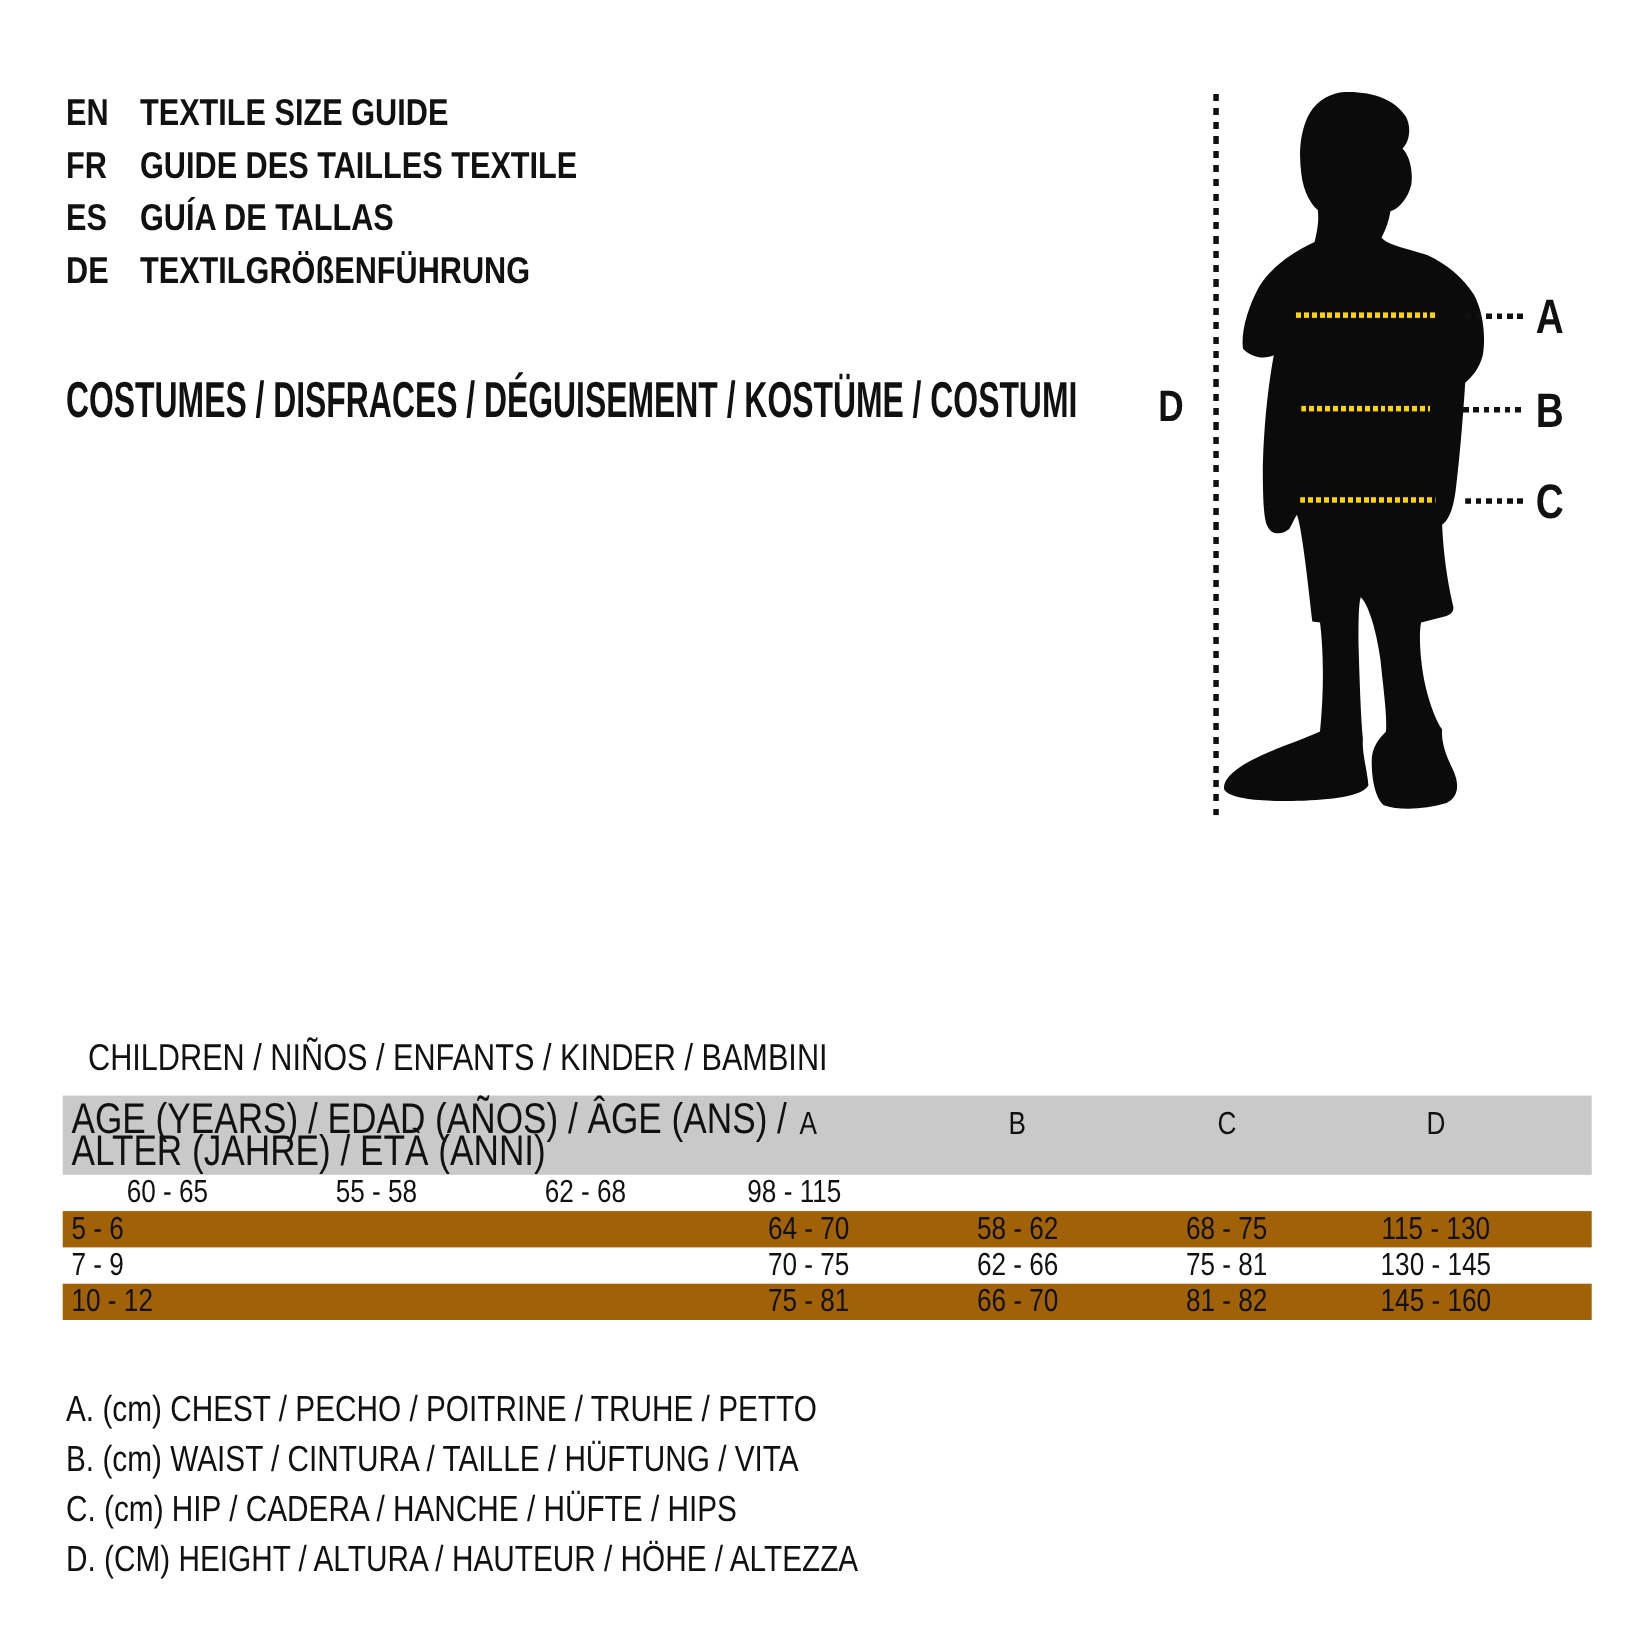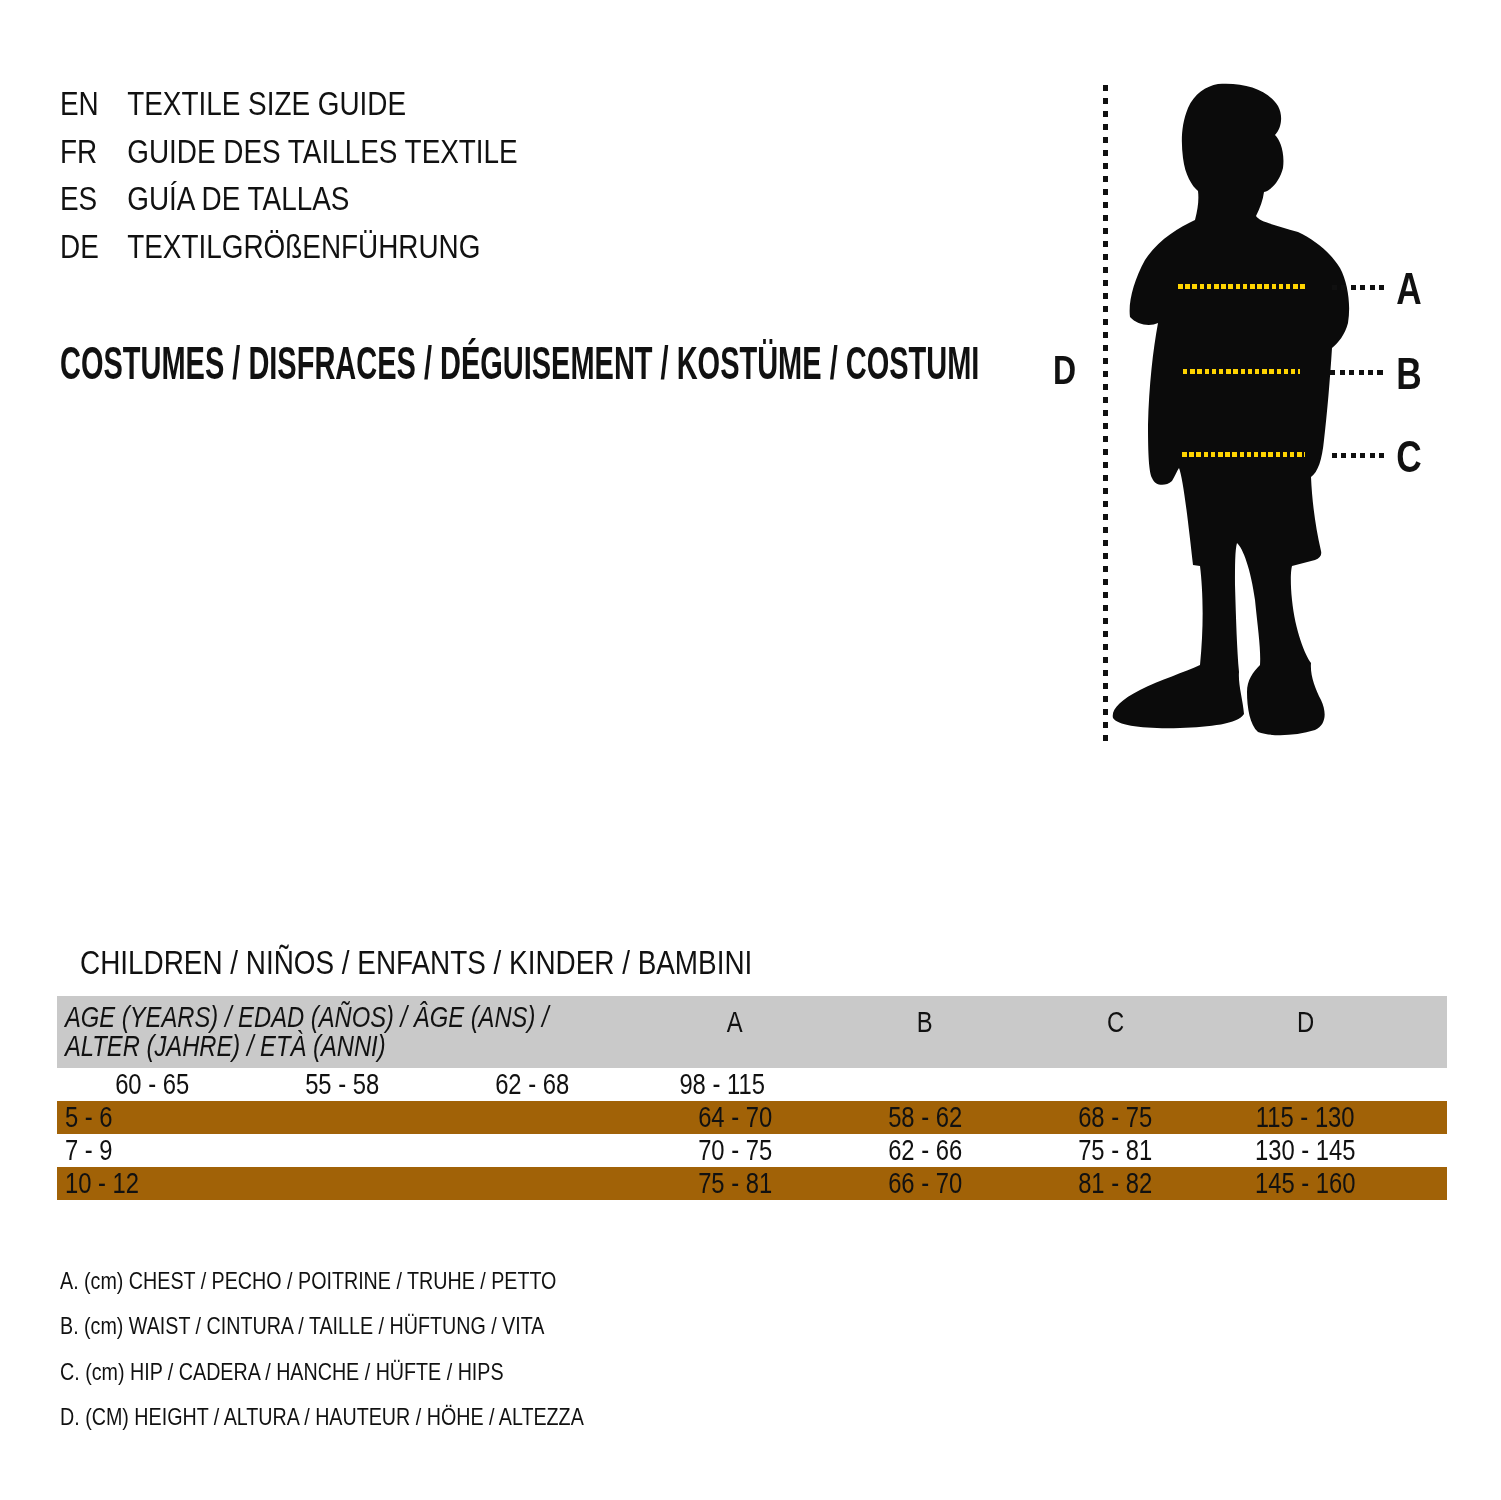--- a/index.html
+++ b/index.html
@@ -4,21 +4,21 @@
 <style>
   html,body{margin:0;padding:0;background:#ffffff;}
   #canvas{
     position:relative;width:1501px;height:1500px;background:#ffffff;
     font-family:"Liberation Sans","DejaVu Sans",sans-serif;color:#111111;overflow:hidden;
   }
   .cx{display:inline-block;transform:scaleX(0.82);transform-origin:0 50%;white-space:nowrap;}
   .cxc{display:inline-block;transform:scaleX(0.82);transform-origin:50% 50%;white-space:nowrap;}
   
   .lang-list{position:absolute;left:60px;top:80px;}
-  .lang-row{height:47.5px;line-height:47.5px;font-size:34px;}
+  .lang-row{height:47.5px;line-height:47.5px;font-size:34px;font-weight:bold;}
   .lang-code{display:inline-block;width:82px;}
   
   .costumes{position:absolute;left:60px;top:336px;font-size:46px;font-weight:bold;}
   .costumes .cx{transform:scaleX(0.63);}
   
   .figure-area{position:absolute;left:1020px;top:60px;width:460px;height:700px;}
   .vdash{position:absolute;left:83px;top:25px;width:5px;height:656px;
     background:repeating-linear-gradient(180deg,#101010 0 6.5px,transparent 6.5px 13px);}
   .d-label{position:absolute;left:30px;top:288px;font-size:40px;font-weight:bold;}
   .silhouette{position:absolute;left:90px;top:20px;}
@@ -34,29 +34,29 @@
   .bdash.c{left:312px;top:393px;width:55px;}
   .m-label{position:absolute;left:373px;font-size:44px;font-weight:bold;}
   .m-label .cxc{transform:scaleX(0.8);}
   .m-label.a{top:204px;} .m-label.b{top:289px;} .m-label.c{top:372px;}
   .d-label .cxc{transform:scaleX(0.8);}
   
   .section-title{position:absolute;left:60px;top:943px;font-size:34px;margin-left:20px;}
   
   .size-table{position:absolute;left:57px;top:996px;width:1390px;}
   .thead{background:#c9c9c9;display:flex;align-items:flex-start;}
-  .thead .label-cell{width:575px;padding:7px 0 7px 8px;font-size:29px;line-height:29px;font-style:italic;}
+  .thead .label-cell{width:575px;padding:7px 0 7px 8px;font-size:39px;line-height:29px;}
   .col-cell{width:190px;text-align:center;font-size:29px;}
   .thead .col-cell{padding-top:10px;}
   .trow{display:flex;height:33px;align-items:center;font-size:29px;}
   .trow.alt{background:#a16207;}
   .trow .label-cell{width:575px;padding-left:8px;}
   
   .legend{position:absolute;left:60px;top:1258px;}
-  .legend-row{height:45.3px;line-height:45.3px;font-size:24px;text-decoration:underline;}
+  .legend-row{height:45.3px;line-height:45.3px;font-size:33px;text-decoration:underline;}
 </style>
 </head>
 <body>
 
 <div id="canvas">
 
   <div class="lang-list">
     <div class="lang-row"><span class="cx"><span class="lang-code">EN</span><span class="lang-title">TEXTILE SIZE GUIDE</span></span></div>
     <div class="lang-row"><span class="cx"><span class="lang-code">FR</span><span class="lang-title">GUIDE DES TAILLES TEXTILE</span></span></div>
     <div class="lang-row"><span class="cx"><span class="lang-code">ES</span><span class="lang-title">GUÍA DE TALLAS</span></span></div>

